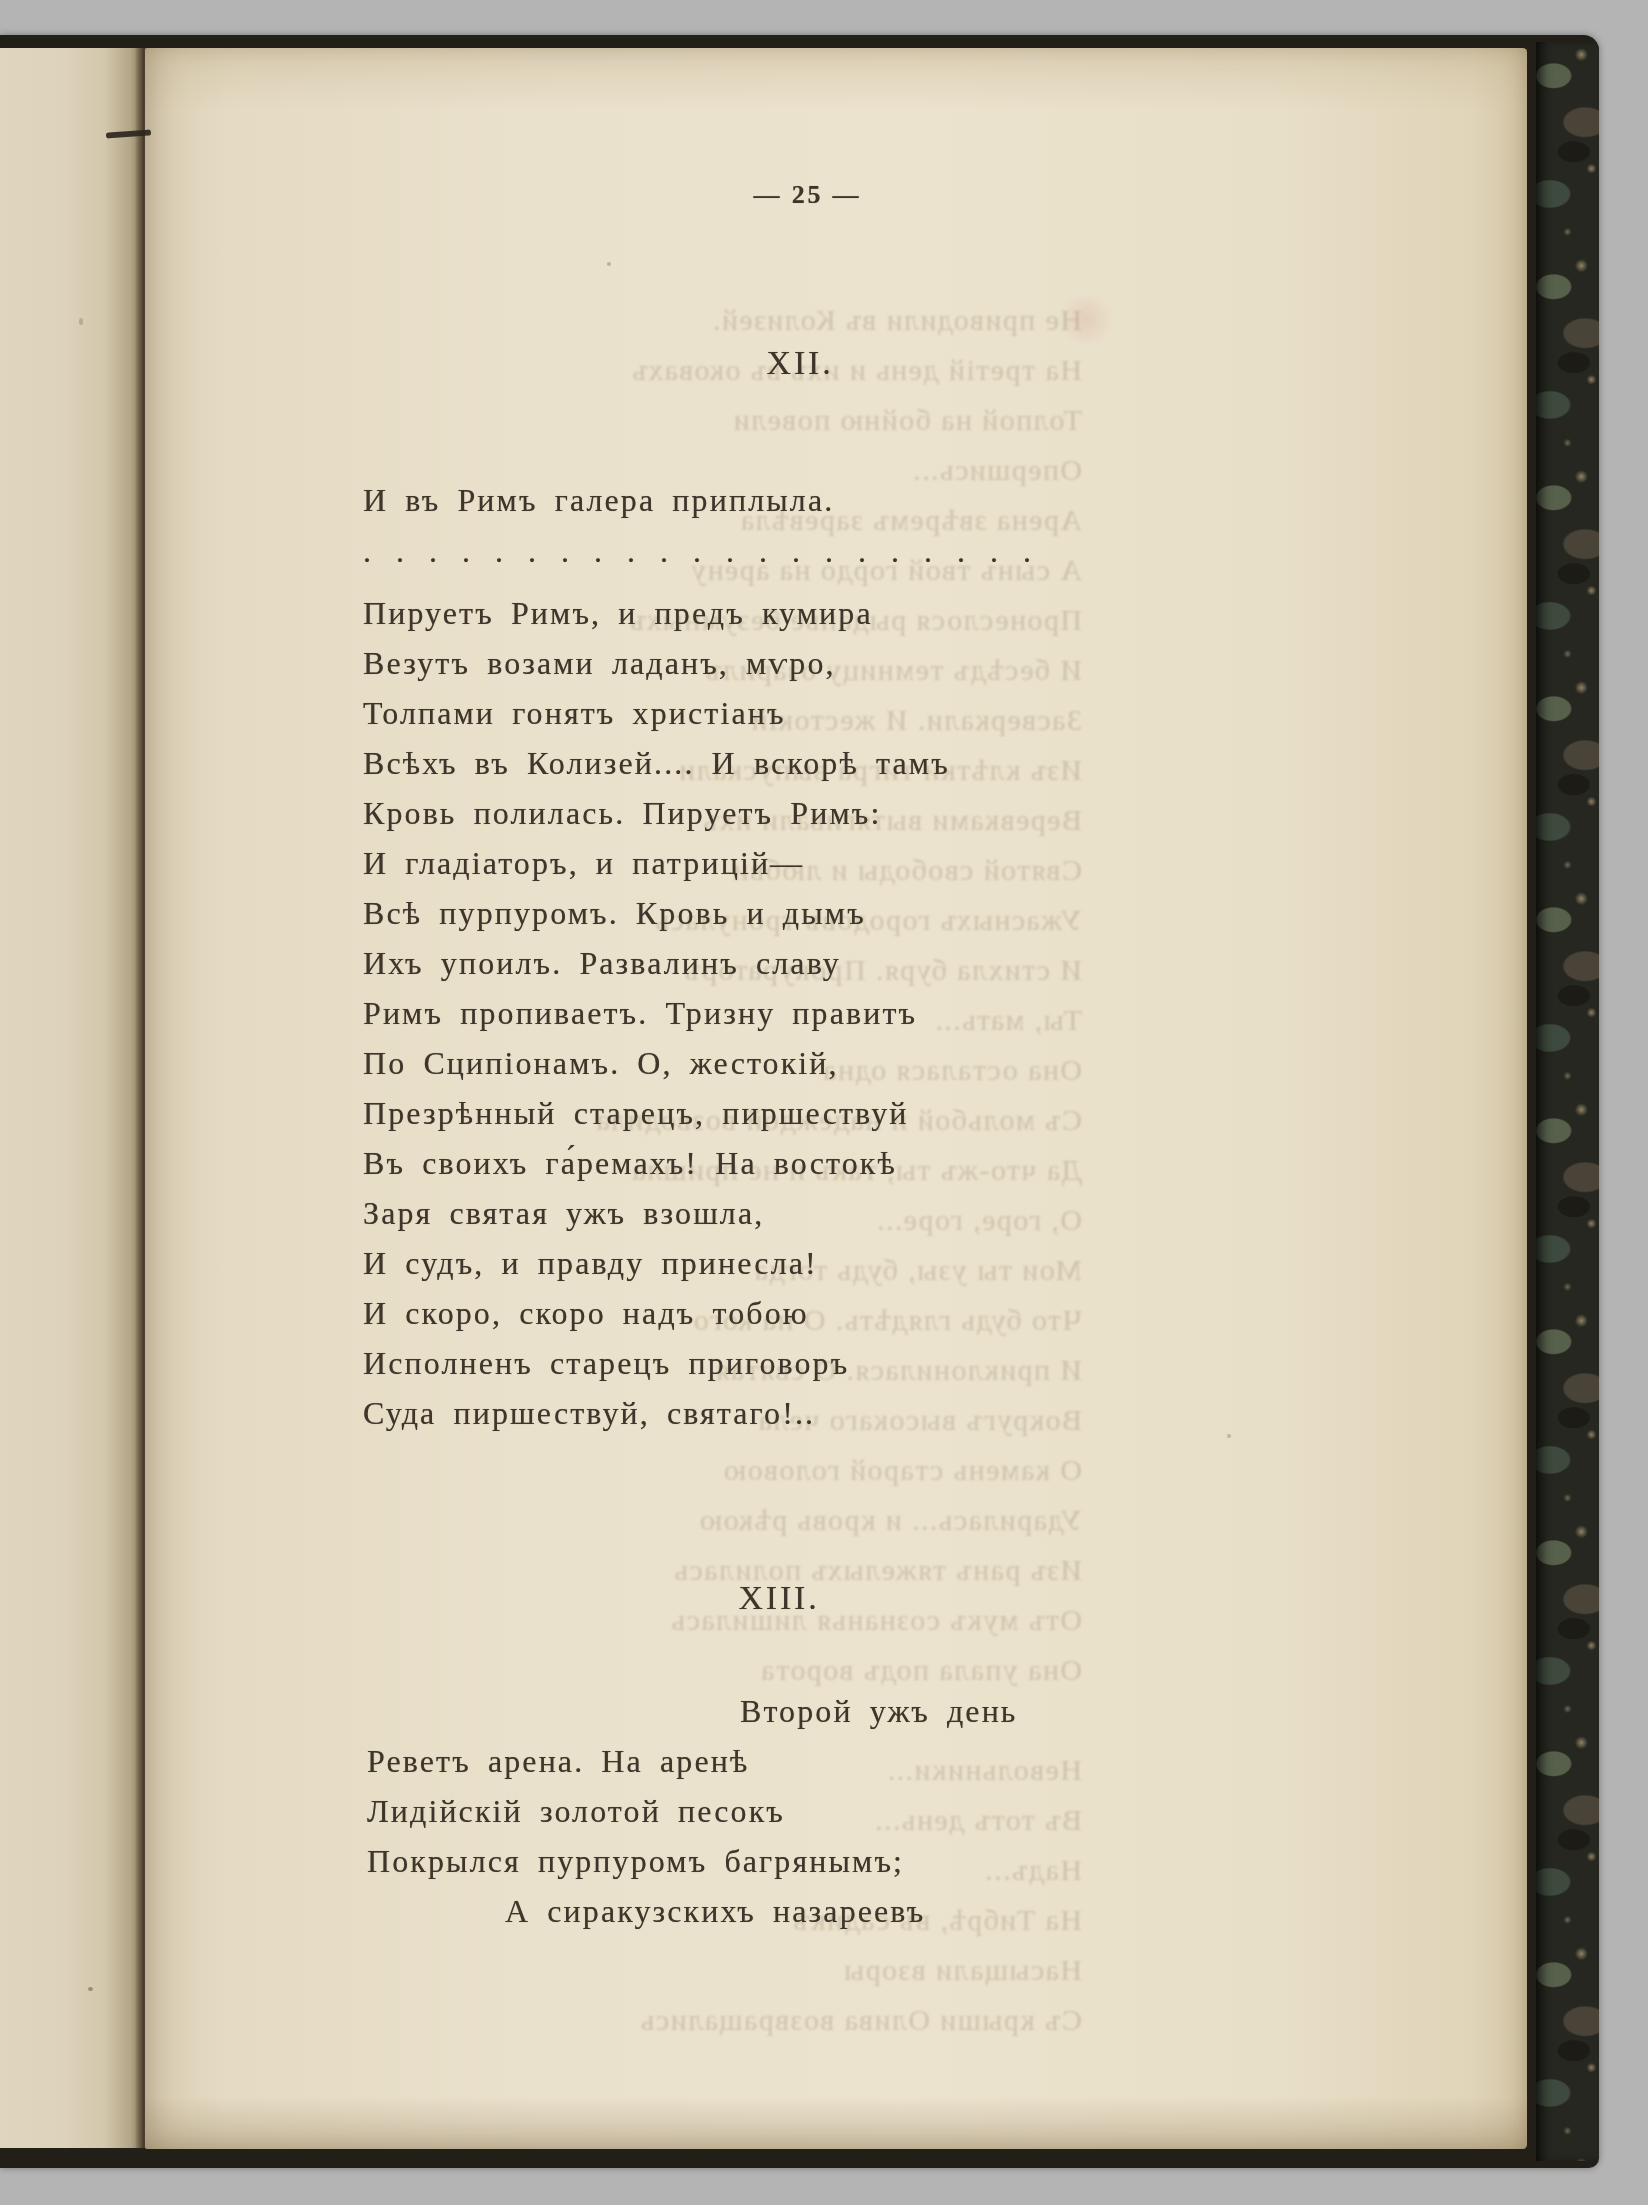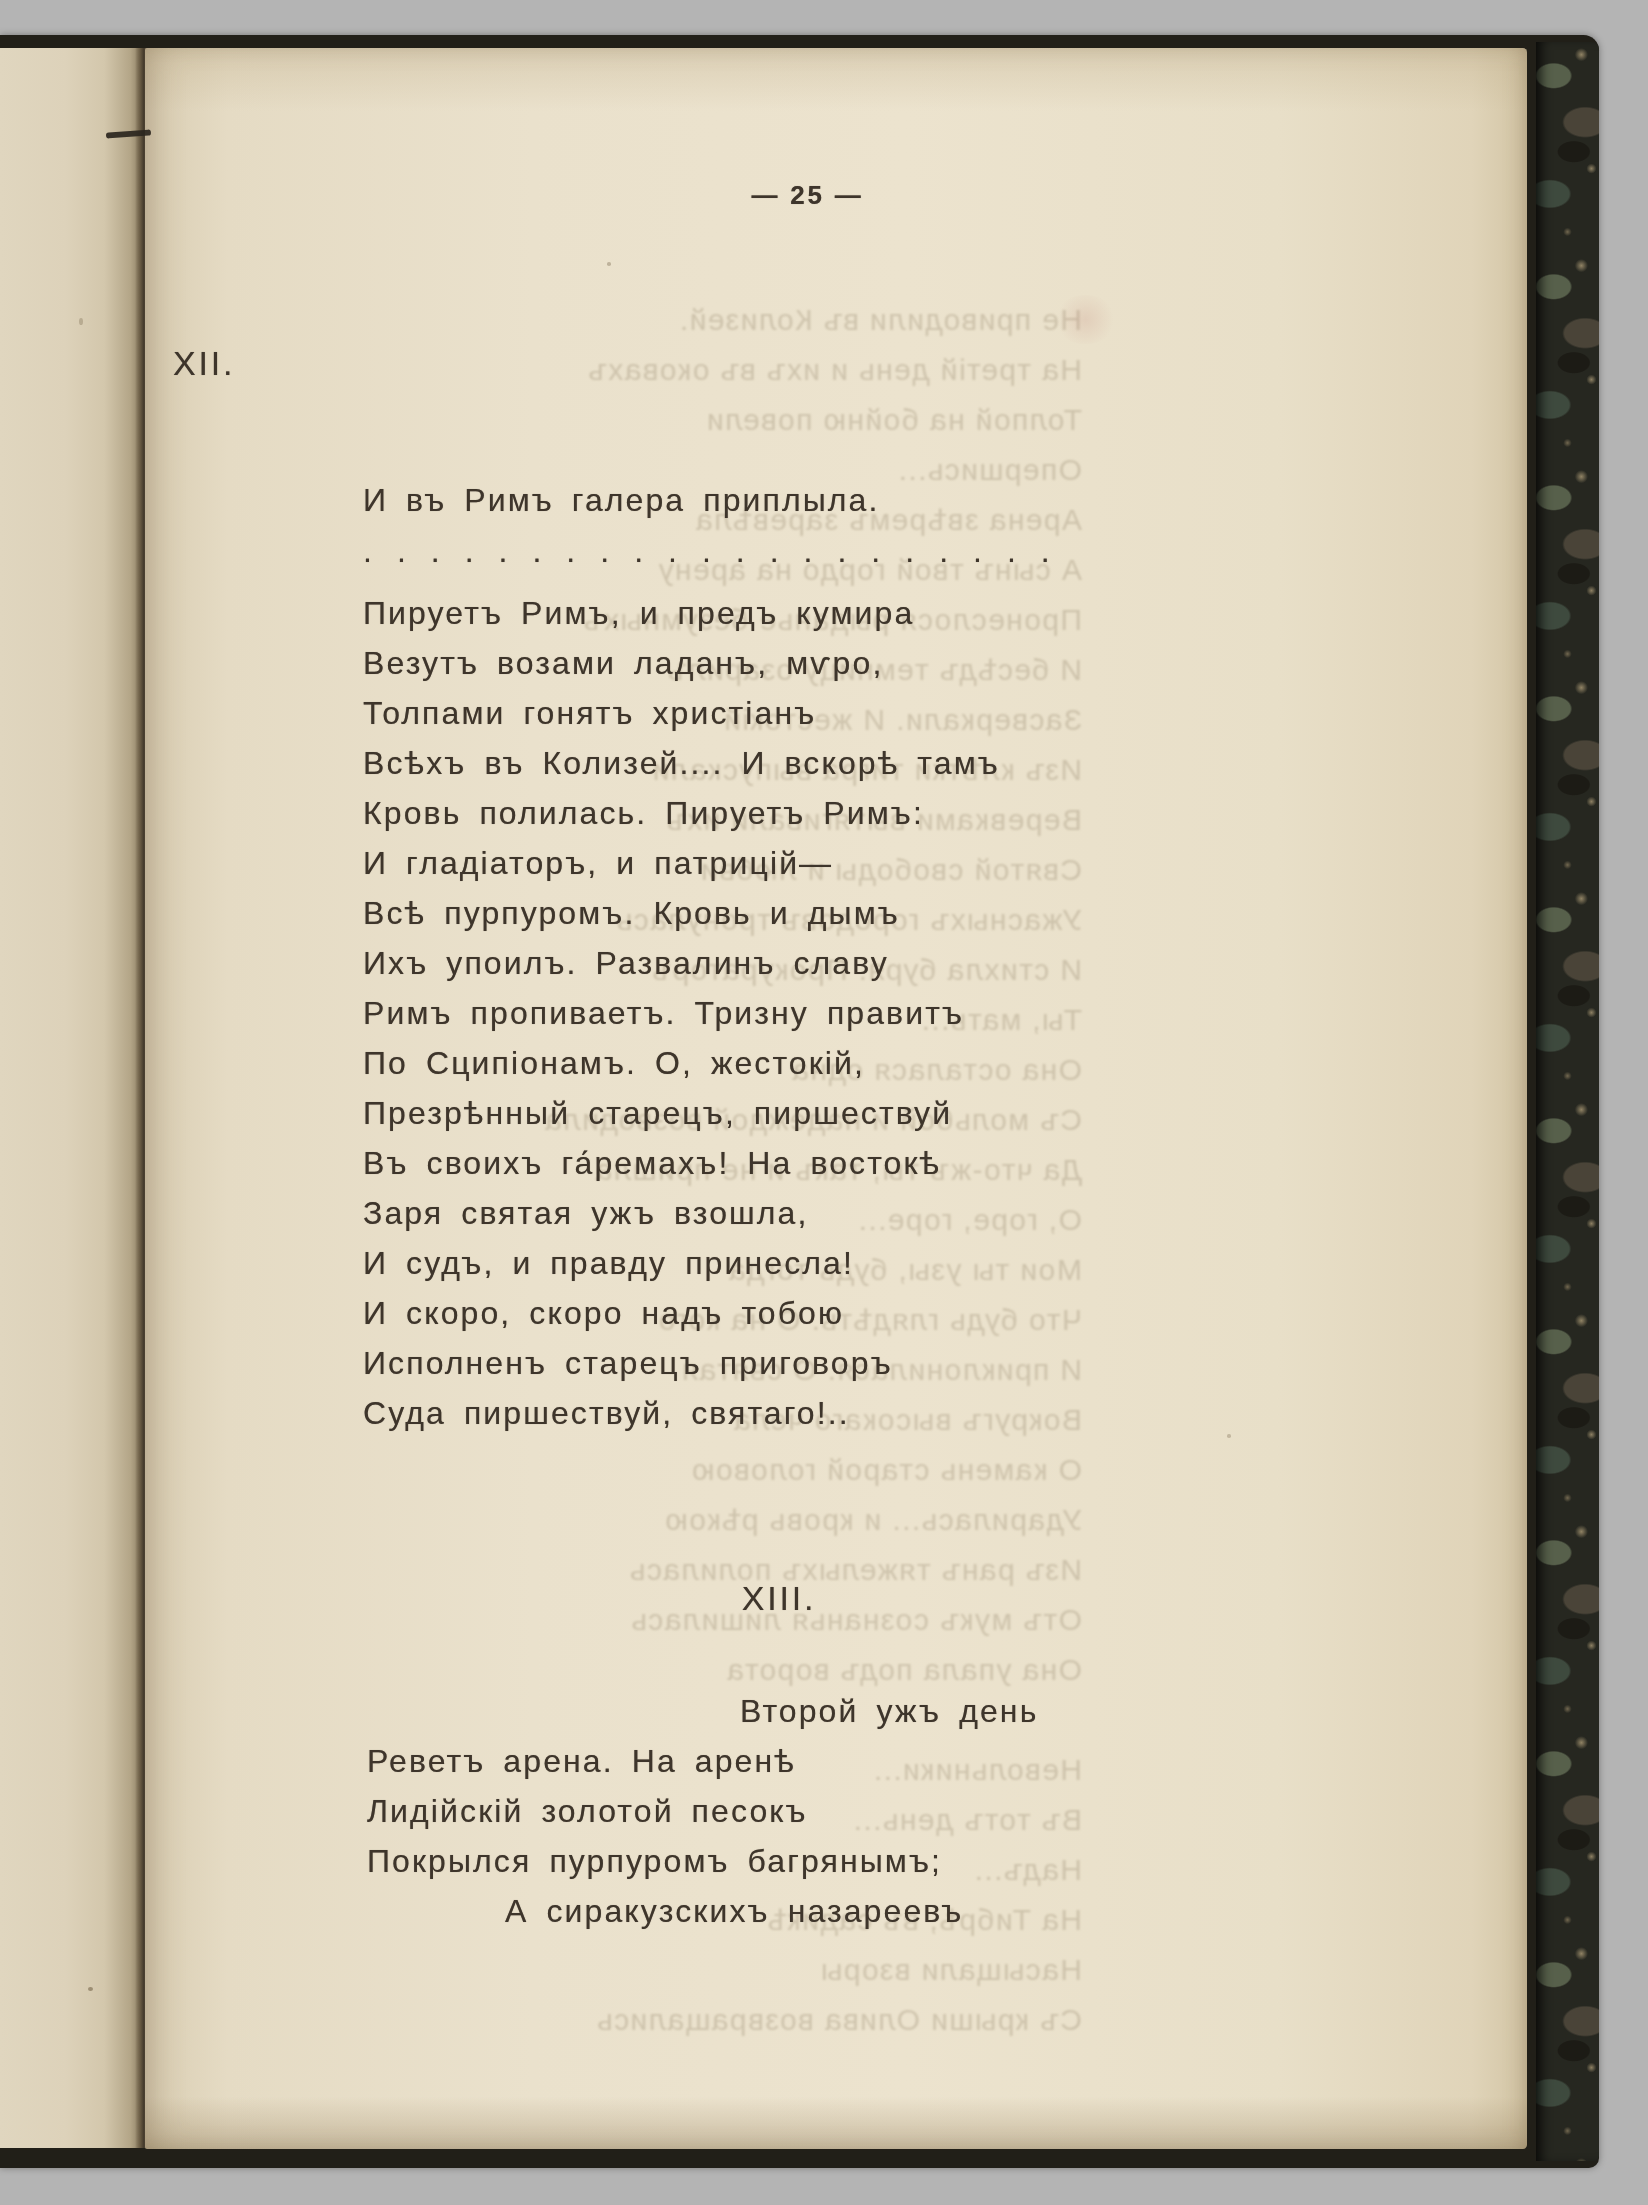--- a/index.html
+++ b/index.html
@@ -1,17 +1,17 @@
 <!DOCTYPE html>
 <html style="font-size:11.3px"><head>
 <meta charset="utf-8">
 <style>
   html,body{margin:0;padding:0;background:#b4b4b4;}
   #canvas{position:relative;width:1649px;height:2205px;background:#b4b4b4;overflow:hidden;
-          font-family:Liberation Sans, sans-serif;}
+          font-family:Liberation Serif, serif;}
 
   
   .cover{position:absolute;left:0;top:35px;width:1599px;height:2133px;
          background:#211f18;border-radius:0 15.5px 10px 0;
          box-shadow:0 0 7px rgba(0,0,0,.35);}
 
   
   .marble{position:absolute;left:1536px;top:42px;width:63px;height:2119px;
           background-color:#262720;border-radius:0 7px 5.6px 0;
           background-image:
@@ -45,22 +45,22 @@
   
   .ghost{position:absolute;left:162px;top:247px;width:775px;
          transform:scaleX(-1);filter:blur(1.1px);opacity:.55;
          color:rgba(109,92,64,.42);pointer-events:none;}
   .ghost-line{height:50px;line-height:50px;font-size:30px;letter-spacing:1.4px;white-space:nowrap;}
 
   
   .ink{color:#3e352b;text-shadow:0 0 0.7px rgba(62,53,43,.55);}
   .pagenum{position:absolute;top:132px;left:0;width:1325px;text-align:center;
            font-size:26px;font-weight:bold;letter-spacing:2.8px;}
-  .h-xii{position:absolute;top:296px;left:0;width:1310px;text-align:left;
-         font-size:34px;letter-spacing:2.8px;margin-left:28px;}
+  .h-xii{position:absolute;top:296px;left:0;width:1310px;text-align:center;
+         font-size:34px;letter-spacing:2.8px;}
   .h-xiii{position:absolute;top:1483px;left:0;width:1268px;text-align:center;
           font-size:34px;letter-spacing:2.8px;margin-top:48px;}
   .opening{position:absolute;top:434px;left:218px;font-size:32px;letter-spacing:2.1px;word-spacing:7px;white-space:nowrap;}
   .dots{position:absolute;top:485px;left:218px;font-size:32px;letter-spacing:25px;white-space:nowrap;}
   .stanza{position:absolute;font-size:32px;letter-spacing:2.1px;word-spacing:7px;}
   .stanza .poem-line{height:50px;line-height:50px;white-space:nowrap;}
   #stanza-xii{top:540px;left:218px;}
   #stanza-xiii{top:1613px;left:222px;margin-top:25px;}
 
   

